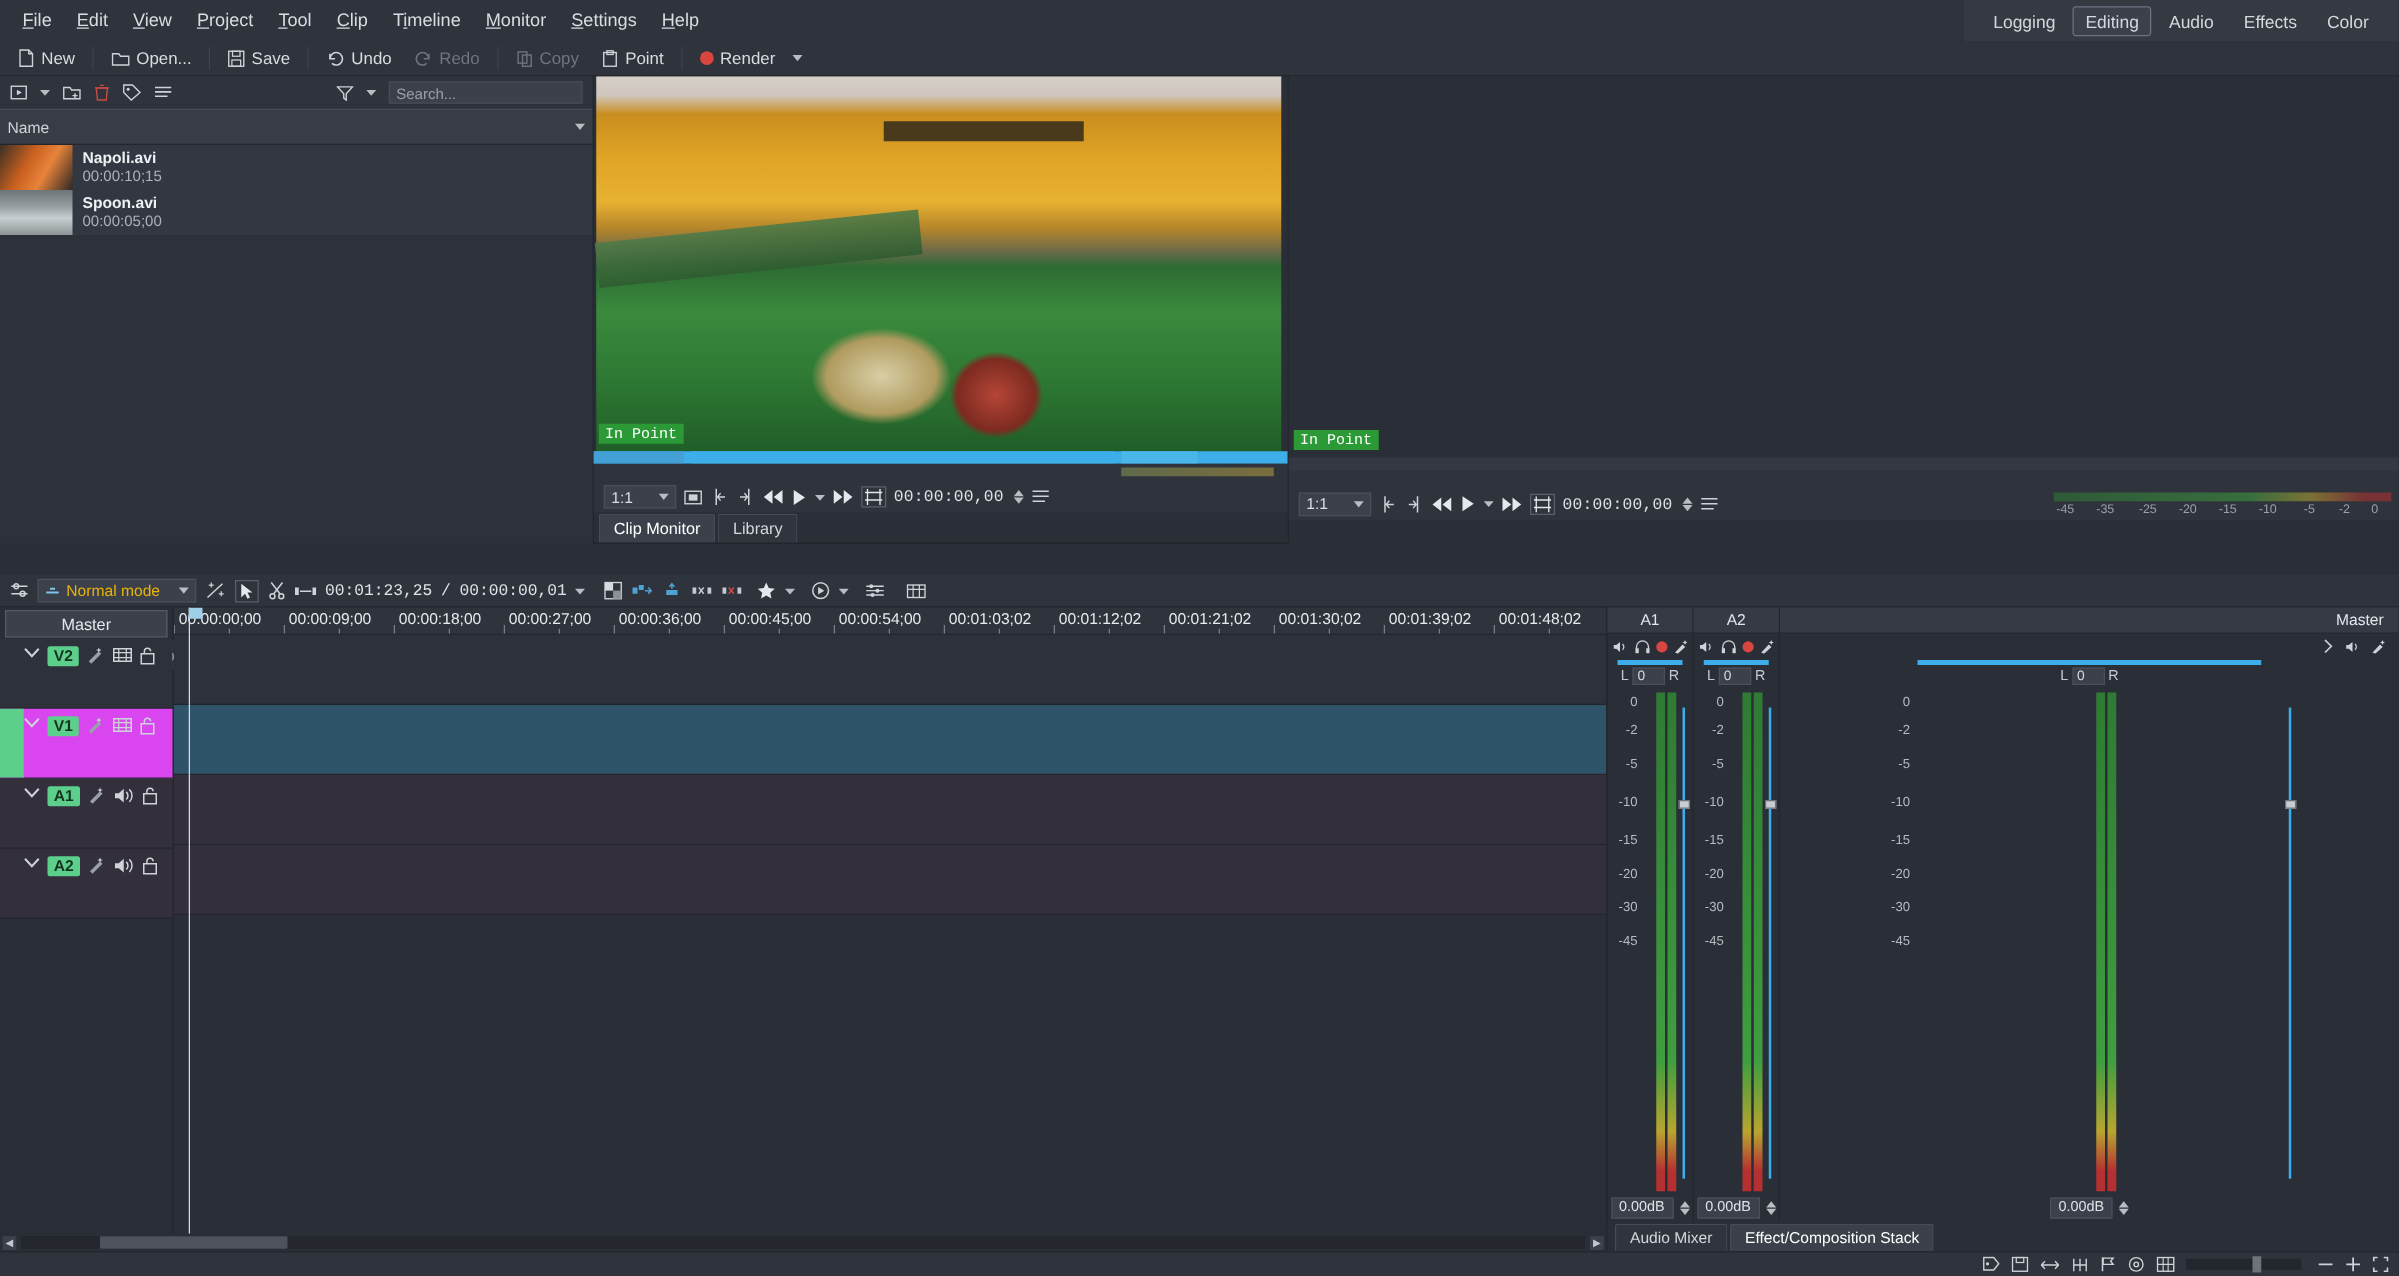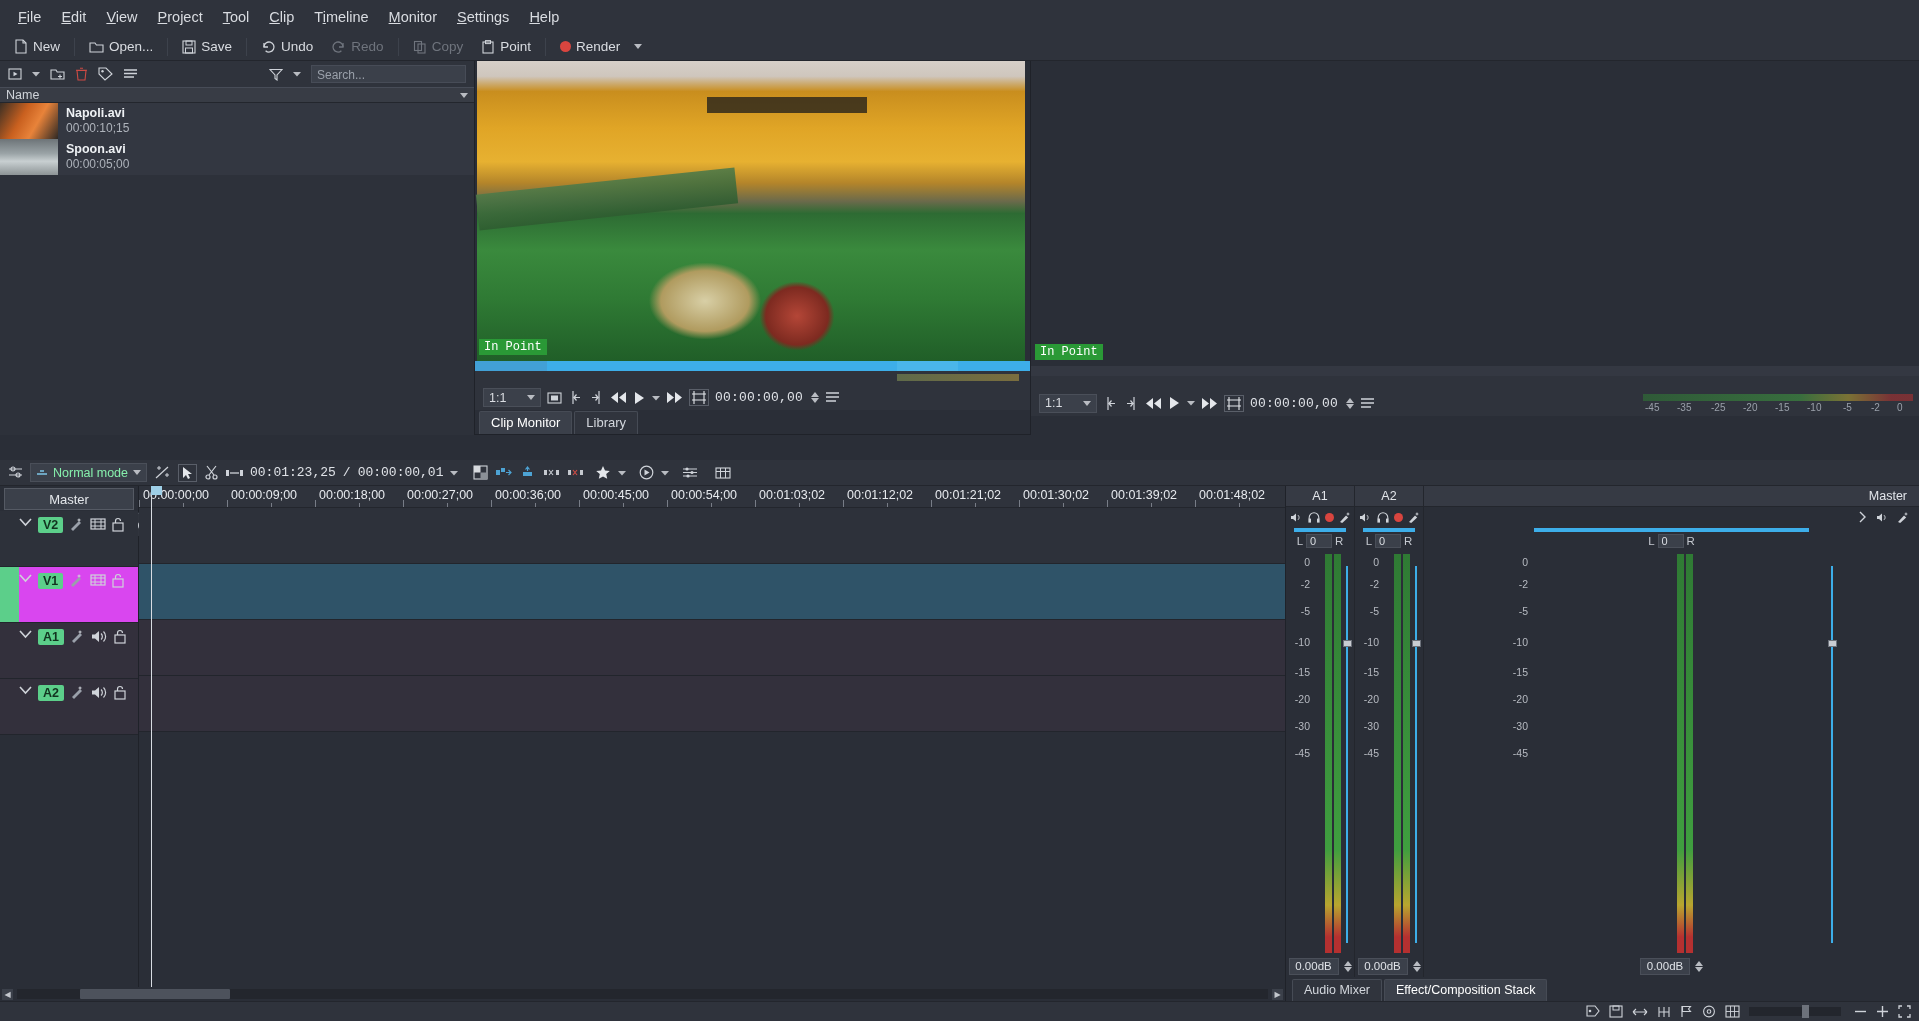--- a/index.html
+++ b/index.html
@@ -30,21 +30,21 @@
 
   
   .upper { height:374px; display:flex; background:#2a2e37; }
 
   
   .bin { width:475px; display:flex; flex-direction:column; background:#2a2e37; border-right:1px solid #1f2229; }
   .bin-toolbar { height:26px; display:flex; align-items:center; gap:10px; padding:0 8px; background:#2f333c; }
   .bin-toolbar .spacer { flex:1; }
   .search-box { width:155px; height:18px; background:#3b404a; border:1px solid #474c57;
                 color:#9aa0aa; font-size:12px; padding:1px 5px; line-height:16px; }
-  .bin-header { height:16px; background:#383c45; border-top:1px solid #474c57; border-bottom:1px solid #23262d;
+  .bin-header { height:29px; background:#383c45; border-top:1px solid #474c57; border-bottom:1px solid #23262d;
                 display:flex; align-items:center; padding-left:6px; font-size:12.5px; color:#cfd3d9; position:relative; }
   .bin-header .hdr-arrow { position:absolute; right:6px; width:0;height:0;
                 border-left:4px solid transparent;border-right:4px solid transparent;border-top:5px solid #b9bcc2;}
   .bin-list { flex:1; background:#2d313a; overflow:hidden; }
   .bin-row { height:36px; display:flex; align-items:center; background:#2d313a; }
   .bin-row.alt { background:#333741; }
   .bin-row.selected { background:#3daee9; }
   .thumb { width:58px; height:36px; flex:none; background-size:cover; background-position:center; }
   .bin-meta { padding-left:8px; line-height:1.22; }
   .bin-name { font-size:12.5px; font-weight:bold; color:#eef1f4; }
@@ -82,22 +82,22 @@
   
   .tabrow { height:25px; background:#2a2e37; display:flex; align-items:flex-end; padding-left:4px; gap:2px;
             border-bottom:1px solid #1f2229; }
   .ptab { padding:3px 11px 4px; font-size:13px; color:#d3d7dd; background:#30343d;
           border:1px solid #464b55; border-bottom:none; border-radius:2px 2px 0 0; }
   .ptab.active { background:#3b404a; color:#ffffff; }
 
   
   .tl-toolbar { height:26px; background:#2f333c; display:flex; align-items:center; gap:7px;
                 padding:0 8px; border-bottom:1px solid #23262d; }
-  .mode-sel { width:117px; height:19px; background:#3b404a; border:1px solid #4a4f59; font-size:12.5px;
-              color:#86efac; display:flex; align-items:center; gap:5px; padding:0 5px; position:relative; }
+  .mode-sel { width:127px; height:19px; background:#3b404a; border:1px solid #4a4f59; font-size:12.5px;
+              color:#eab308; display:flex; align-items:center; gap:5px; padding:0 5px; position:relative; }
   .mode-sel .tri { position:absolute; right:5px; width:0;height:0;
             border-left:4px solid transparent;border-right:4px solid transparent;border-top:5px solid #b9bcc2;}
   .tl-tc { font-family:"Liberation Mono", monospace; font-size:13px; color:#dfe2e7; }
 
   
   .lower { flex:1; display:flex; min-height:0; }
   .tl-wrap { flex:1; display:flex; flex-direction:column; min-width:0; background:#2a2e37; }
   .tl-body { flex:1; display:flex; min-height:0; }
   .tl-heads { width:139px; flex:none; background:#2a2e37; border-right:1px solid #1f2229; }
   .master-btn { height:22px; margin:2px 4px 1px; background:#3b404a; border:1px solid #555a64;
@@ -178,20 +178,27 @@
     <div class="menu-item"><u>E</u>dit</div>
     <div class="menu-item"><u>V</u>iew</div>
     <div class="menu-item"><u>P</u>roject</div>
     <div class="menu-item"><u>T</u>ool</div>
     <div class="menu-item"><u>C</u>lip</div>
     <div class="menu-item">T<u>i</u>meline</div>
     <div class="menu-item"><u>M</u>onitor</div>
     <div class="menu-item"><u>S</u>ettings</div>
     <div class="menu-item"><u>H</u>elp</div>
 
+    <div class="workspaces">
+      <div class="ws-tab">Logging</div>
+      <div class="ws-tab active">Editing</div>
+      <div class="ws-tab">Audio</div>
+      <div class="ws-tab">Effects</div>
+      <div class="ws-tab">Color</div>
+    </div>
   </div>
 
   <div class="toolbar">
     <div class="tb-btn">
       <span class="ico">
         <svg width="14" height="15" viewBox="0 0 14 15">
             <path d="M2 1h7l3 3v10H2z" fill="none" stroke="#cfd3d9" stroke-width="1.1"></path>
             <path d="M9 1v3h3" fill="none" stroke="#cfd3d9" stroke-width="1.1"></path>
           </svg>
       </span>

